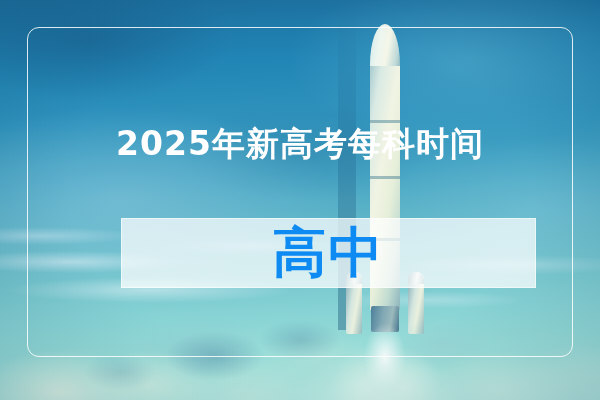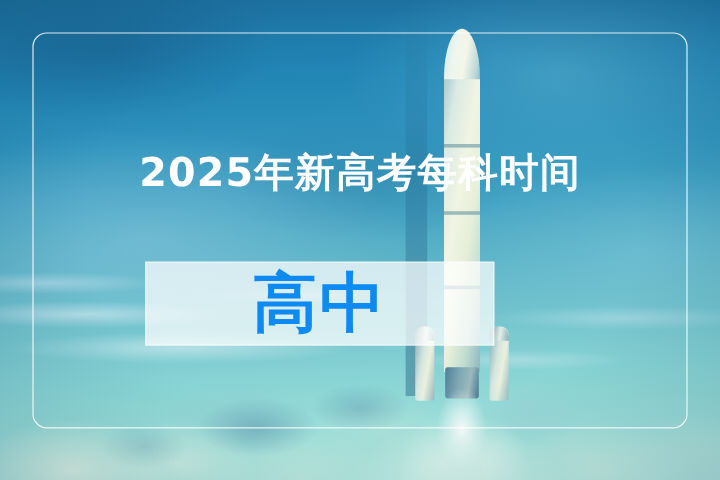--- a/index.html
+++ b/index.html
@@ -177,21 +177,21 @@
     font-size: 33px;
     font-weight: bold;
     letter-spacing: 1px;
     line-height: 40px;
     white-space: nowrap;
   }
 
   .subtitle-bar {
     position: absolute;
     left: 121px; top: 218px;
-    width: 291px; height: 70px;
+    width: 415px; height: 70px;
     background: rgba(255,255,255,.72);
     border: 1px solid rgba(255,255,255,.55);
     box-sizing: border-box;
     display: flex;
     align-items: center;
     justify-content: center;
   }
   .subtitle {
     color: #0e8bf2;
     font-size: 54px;

